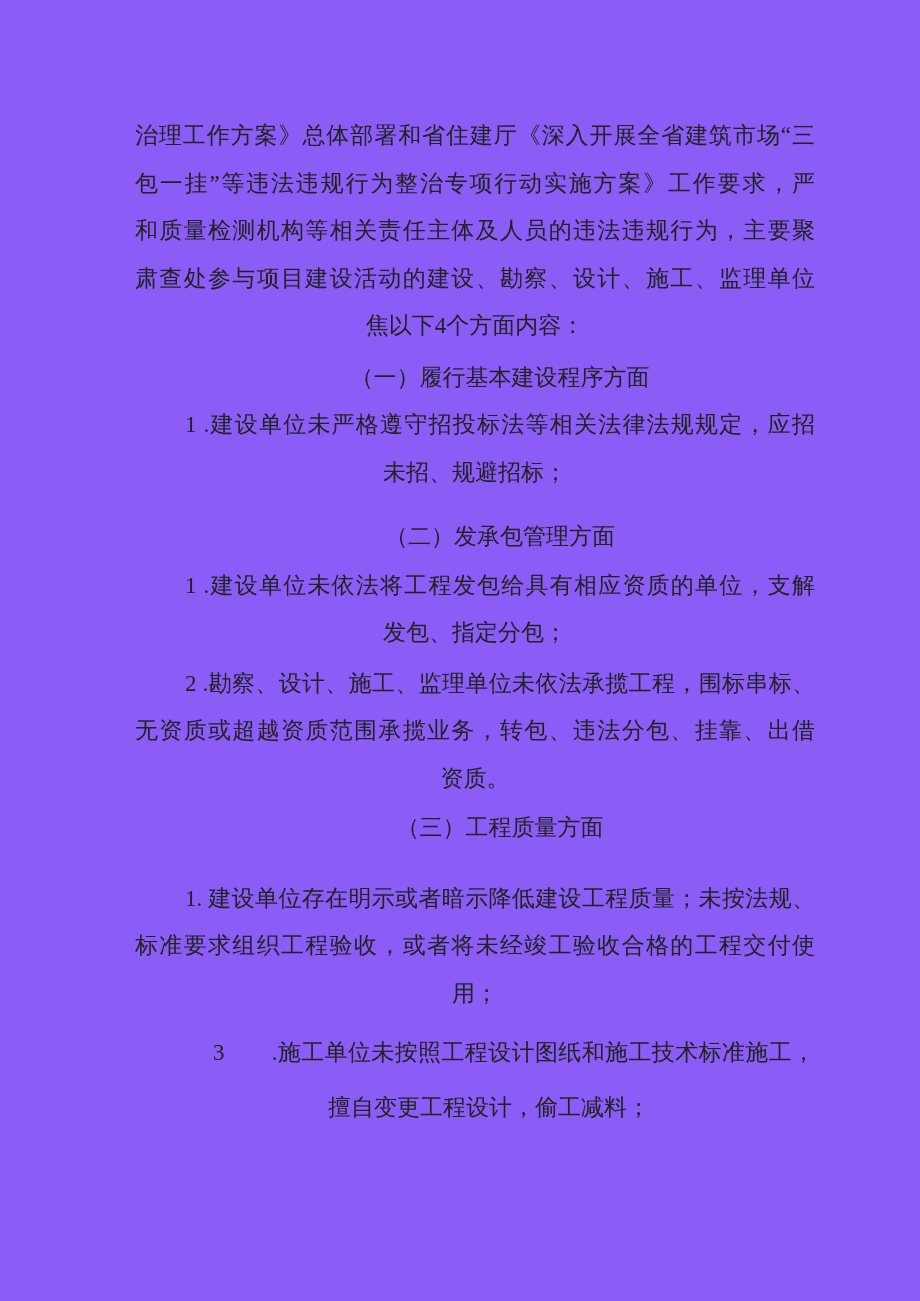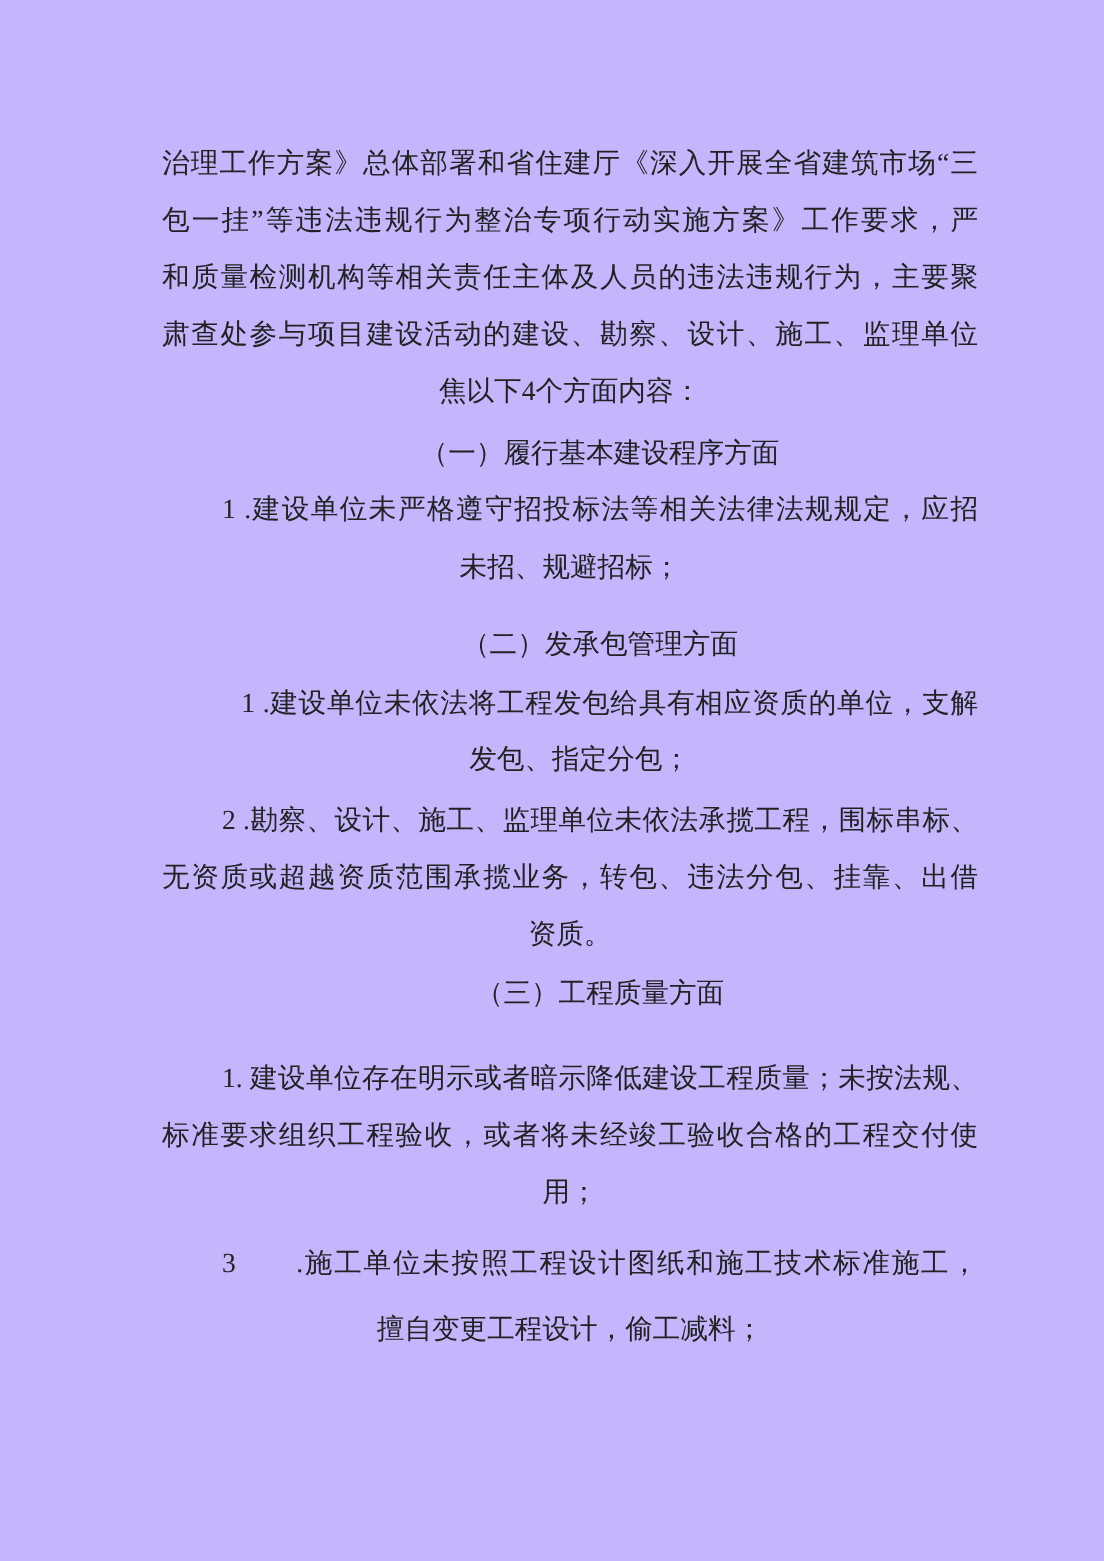--- a/index.html
+++ b/index.html
@@ -4,21 +4,21 @@
 <style>
   html, body {
     margin: 0;
     padding: 0;
     background: #ffffff;
   }
   .page {
     position: relative;
     width: 920px;
     height: 1301px;
-    background: #c4b5fd;
+    background: #8b5cf6;
     overflow: hidden;
     font-family: "Liberation Serif", "DejaVu Serif", serif;
   }
   .doc-body {
     position: absolute;
     left: 135px;
     top: 112px;
     width: 680px;
     font-size: 23px;
     color: #222222;
@@ -61,35 +61,35 @@
       <div class="para" style="margin-top: 4px;">
         <div class="line left indent">（一）履行基本建设程序方面</div>
       </div>
       <div class="para" style="margin-top: 0px;">
         <div class="line just indent">1 .建设单位未严格遵守招投标法等相关法律法规规定，应招</div>
         <div class="line left">未招、规避招标；</div>
       </div>
       <div class="para" style="margin-top: 17px;">
         <div class="line left indent">（二）发承包管理方面</div>
       </div>
-      <div class="para" style="margin-top: 1px; margin-left: 16px;">
+      <div class="para" style="margin-top: 1px;">
         <div class="line just indent">1 .建设单位未依法将工程发包给具有相应资质的单位，支解</div>
         <div class="line left">发包、指定分包；</div>
       </div>
       <div class="para" style="margin-top: 3px;">
         <div class="line just indent">2 .勘察、设计、施工、监理单位未依法承揽工程，围标串标、</div>
         <div class="line just">无资质或超越资质范围承揽业务，转包、违法分包、挂靠、出借</div>
         <div class="line left">资质。</div>
       </div>
       <div class="para" style="margin-top: 2px;">
         <div class="line left indent">（三）工程质量方面</div>
       </div>
       <div class="para" style="margin-top: 23px;">
         <div class="line just indent">1. 建设单位存在明示或者暗示降低建设工程质量；未按法规、</div>
         <div class="line just">标准要求组织工程验收，或者将未经竣工验收合格的工程交付使</div>
         <div class="line left">用；</div>
       </div>
-      <div class="para" style="margin-top: 8px;">
+      <div class="para" style="margin-top: 8px; margin-left: 28px;">
         <div class="line just indent" style="height: 55px; line-height: 55px;">3　　.施工单位未按照工程设计图纸和施工技术标准施工，</div>
         <div class="line left" style="height: 55px; line-height: 55px;">擅自变更工程设计，偷工减料；</div>
       </div>
     </div>
 </div>
 
 </body></html>

